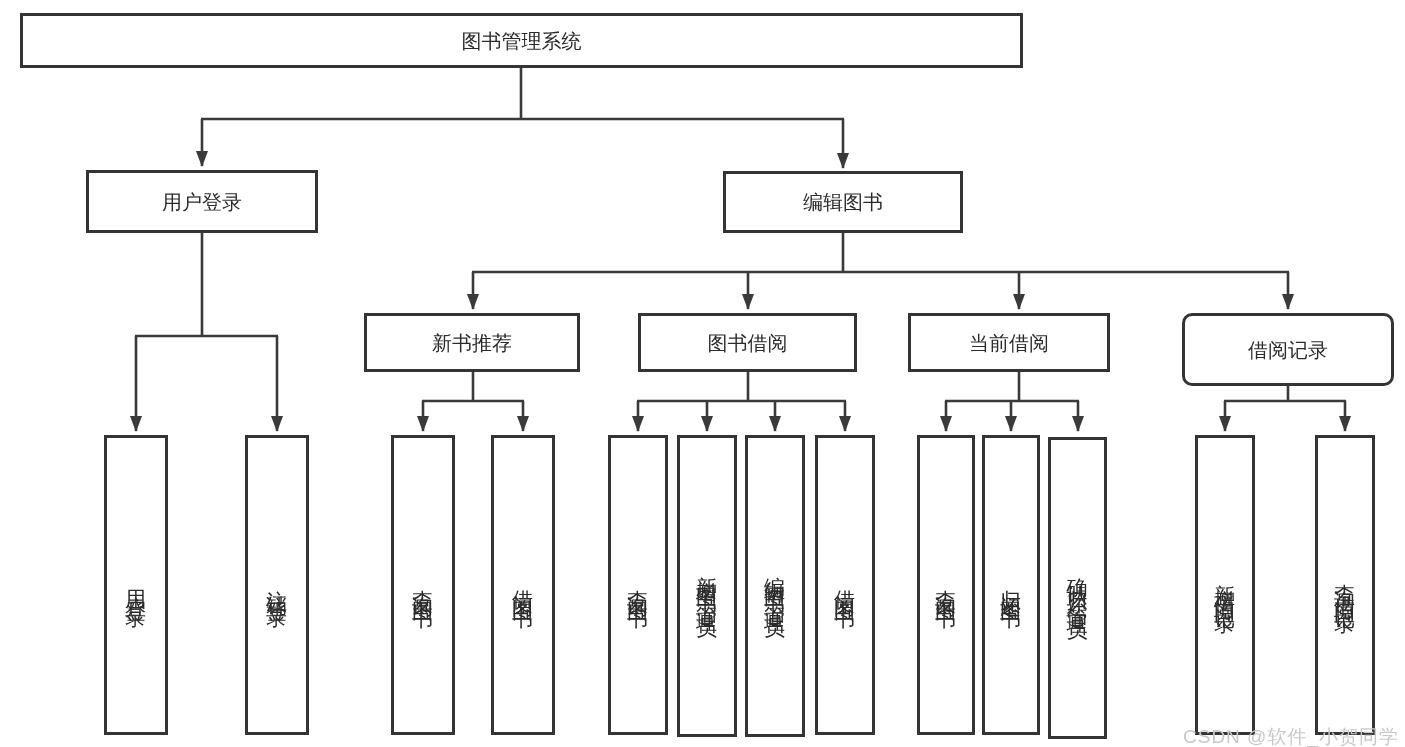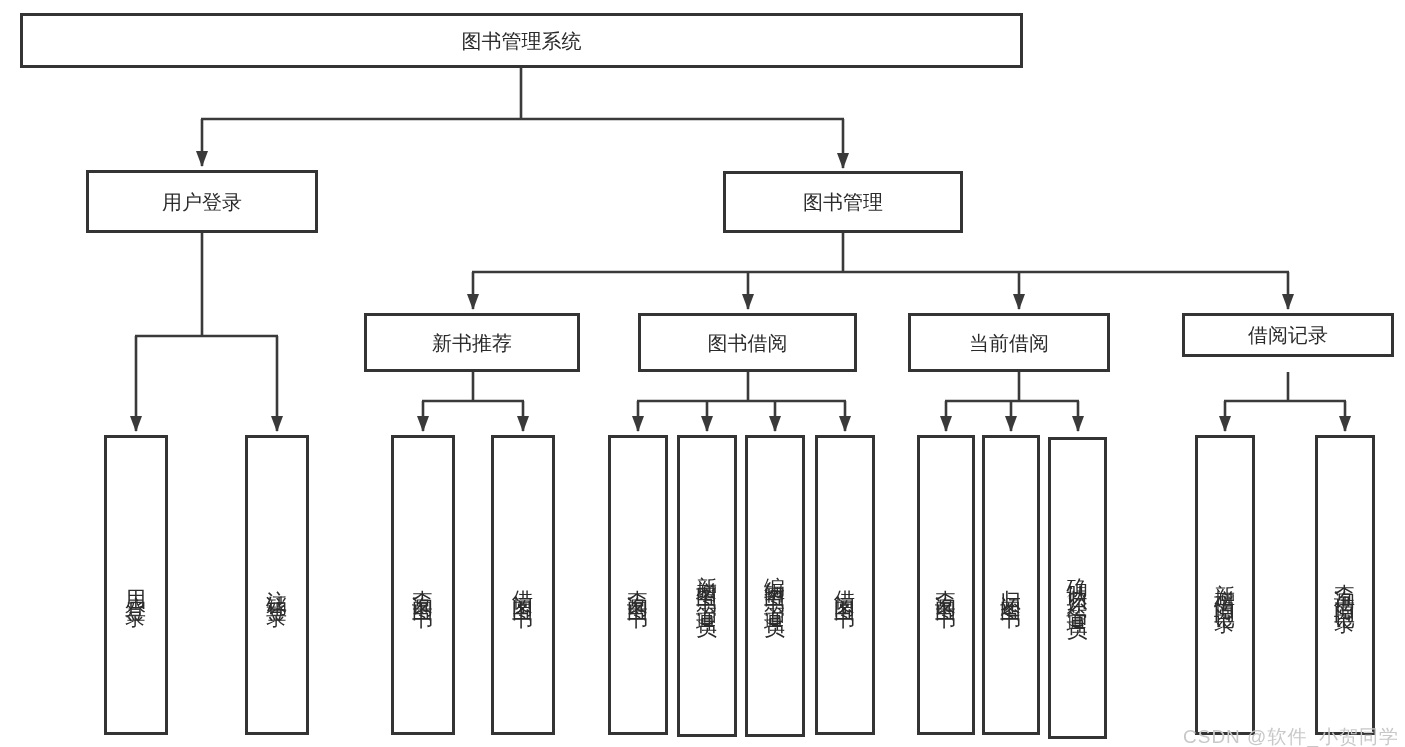--- a/index.html
+++ b/index.html
@@ -99,26 +99,26 @@
     <path class="wire" marker-end="url(#arr)" d="M1011 401 V431"></path>
     <path class="wire" marker-end="url(#arr)" d="M1078 401 V431"></path>
 
     <path class="wire" marker-end="url(#arr)" d="M1225 401 V431"></path>
     <path class="wire" marker-end="url(#arr)" d="M1345 401 V431"></path>
   </svg>
 
   <div class="box" style="left:20px;top:13px;width:1003px;height:55px;">图书管理系统</div>
 
   <div class="box" style="left:86px;top:170px;width:232px;height:63px;">用户登录</div>
-  <div class="box" style="left:723px;top:171px;width:240px;height:62px;">图书管理</div>
+  <div class="box" style="left:723px;top:171px;width:240px;height:62px;">编辑图书</div>
 
   <div class="box" style="left:364px;top:313px;width:216px;height:59px;">新书推荐</div>
   <div class="box" style="left:638px;top:313px;width:219px;height:59px;font-family:Liberation Serif, serif;">图书借阅</div>
   <div class="box" style="left:908px;top:313px;width:202px;height:59px;">当前借阅</div>
-  <div class="box" style="left:1182px;top:313px;width:212px;height:44px;">借阅记录</div>
+  <div class="box" style="left:1182px;top:313px;width:212px;height:73px;border-radius:10px;">借阅记录</div>
 
   <div class="box vbox" style="left:104px;top:435px;width:64px;height:300px;">用户登录</div>
   <div class="box vbox" style="left:245px;top:435px;width:64px;height:300px;">注销登录</div>
 
   <div class="box vbox" style="left:391px;top:435px;width:64px;height:300px;">查询图书</div>
   <div class="box vbox" style="left:491px;top:435px;width:64px;height:300px;">借阅图书</div>
 
   <div class="box vbox" style="left:608px;top:435px;width:60px;height:300px;">查询图书</div>
   <div class="box vbox" style="left:677px;top:435px;width:60px;height:302px;">新增图书（管理员）</div>
   <div class="box vbox" style="left:745px;top:435px;width:60px;height:302px;">编辑图书（管理员）</div>

